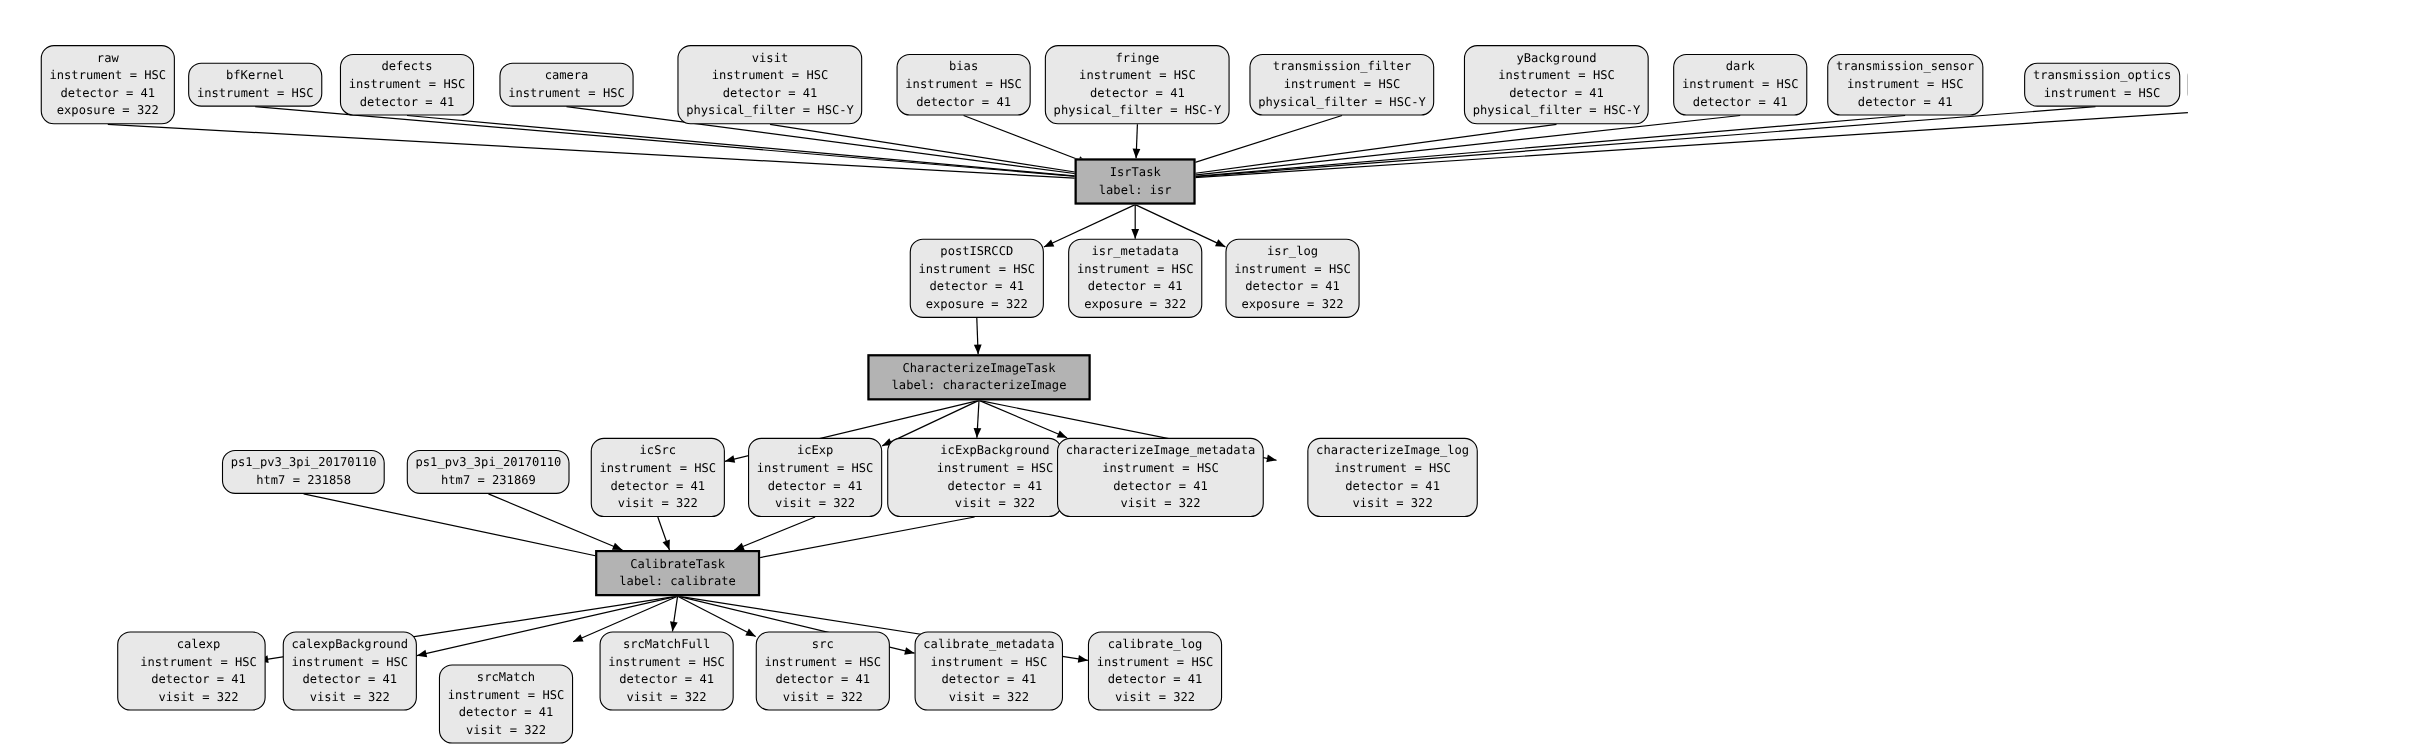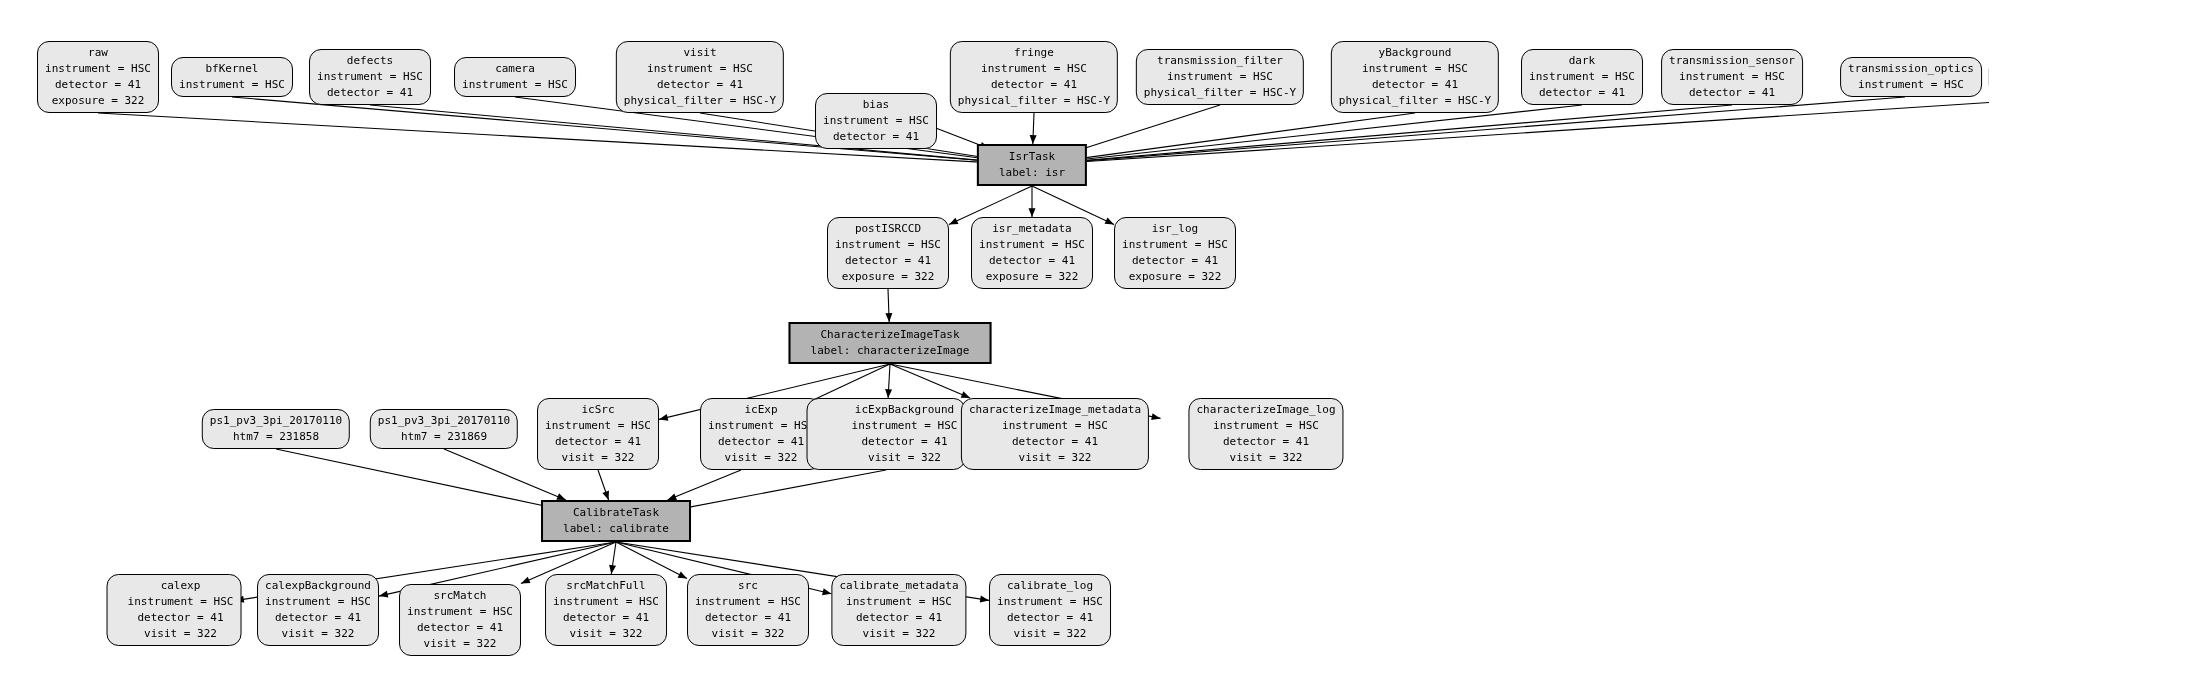--- a/index.html
+++ b/index.html
@@ -106,21 +106,21 @@
       <div class="node dataset" style="left: 515px; top: 57px;">
         <div>camera</div>
         <div>instrument = HSC</div>
       </div>
       <div class="node dataset" style="left: 700px; top: 41px;">
         <div>visit</div>
         <div>instrument = HSC</div>
         <div>detector = 41</div>
         <div>physical_filter = HSC-Y</div>
       </div>
-      <div class="node dataset" style="left: 876px; top: 49px; margin-top: 44px;">
+      <div class="node dataset" style="left: 876px; top: 49px;">
         <div>bias</div>
         <div>instrument = HSC</div>
         <div>detector = 41</div>
       </div>
       <div class="node dataset" style="left: 1034px; top: 41px;">
         <div>fringe</div>
         <div>instrument = HSC</div>
         <div>detector = 41</div>
         <div>physical_filter = HSC-Y</div>
       </div>
@@ -186,21 +186,21 @@
       <div class="node dataset" style="left: 444px; top: 409px;">
         <div>ps1_pv3_3pi_20170110</div>
         <div>htm7 = 231869</div>
       </div>
       <div class="node dataset" style="left: 598px; top: 398px;">
         <div>icSrc</div>
         <div>instrument = HSC</div>
         <div>detector = 41</div>
         <div>visit = 322</div>
       </div>
-      <div class="node dataset" style="left: 741px; top: 398px; margin-left: 20px;">
+      <div class="node dataset" style="left: 741px; top: 398px;">
         <div>icExp</div>
         <div>instrument = HSC</div>
         <div>detector = 41</div>
         <div>visit = 322</div>
       </div>
       <div class="node dataset" style="left: 886px; top: 398px; padding-left: 44px;">
         <div>icExpBackground</div>
         <div>instrument = HSC</div>
         <div>detector = 41</div>
         <div>visit = 322</div>
@@ -226,21 +226,21 @@
         <div>instrument = HSC</div>
         <div>detector = 41</div>
         <div>visit = 322</div>
       </div>
       <div class="node dataset" style="left: 318px; top: 574px;">
         <div>calexpBackground</div>
         <div>instrument = HSC</div>
         <div>detector = 41</div>
         <div>visit = 322</div>
       </div>
-      <div class="node dataset" style="left: 460px; top: 584px; text-align: center;">
+      <div class="node dataset" style="left: 460px; top: 604px; text-align: center;">
         <div>srcMatch</div>
         <div>instrument = HSC</div>
         <div>detector = 41</div>
         <div>visit = 322</div>
       </div>
       <div class="node dataset" style="left: 606px; top: 574px;">
         <div>srcMatchFull</div>
         <div>instrument = HSC</div>
         <div>detector = 41</div>
         <div>visit = 322</div>

